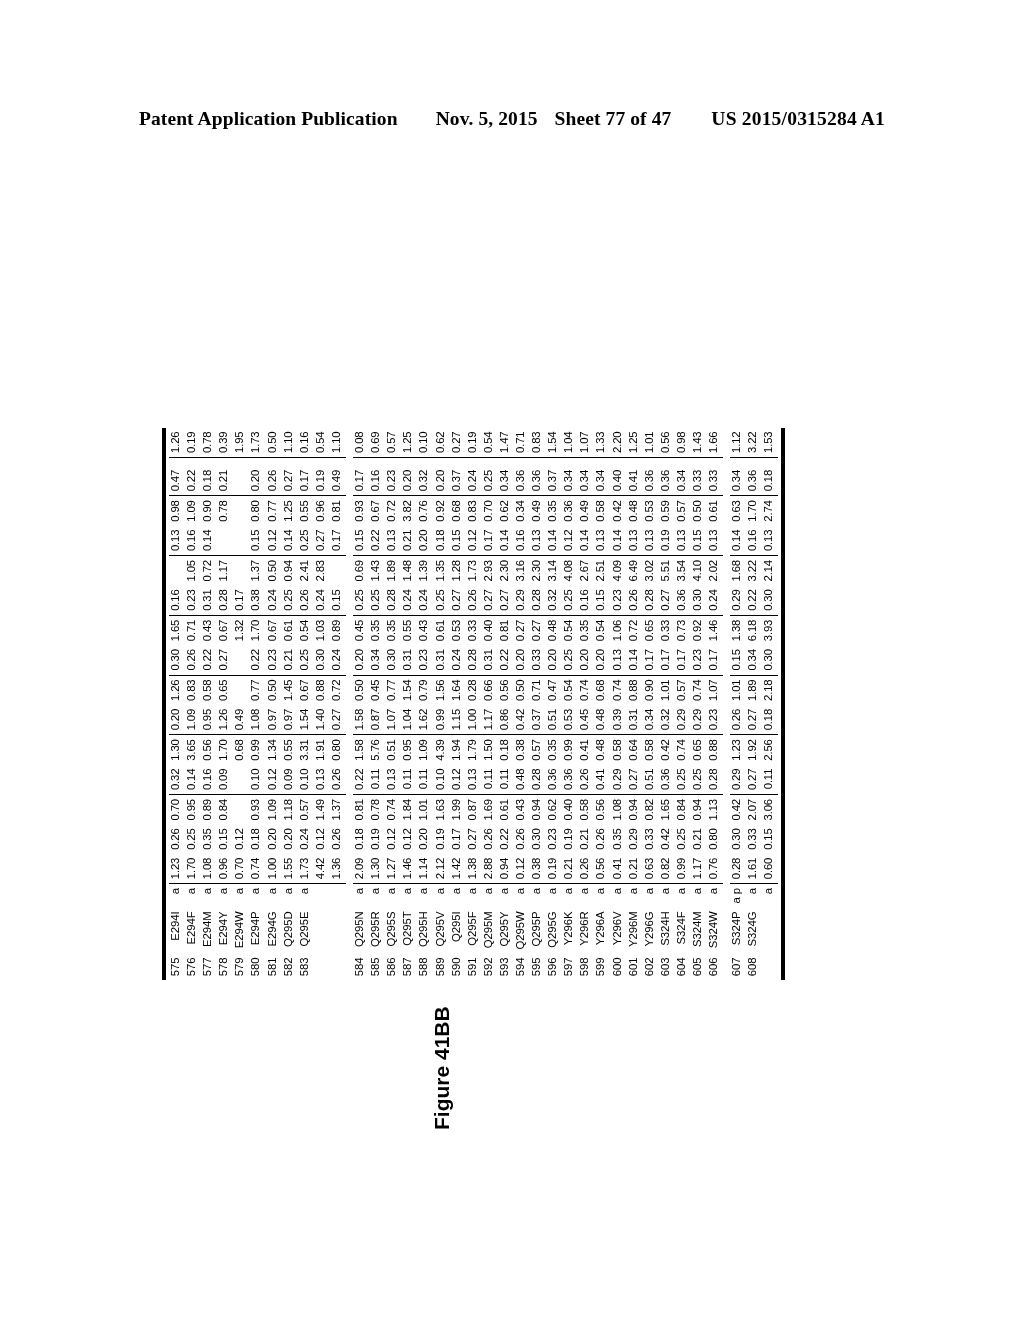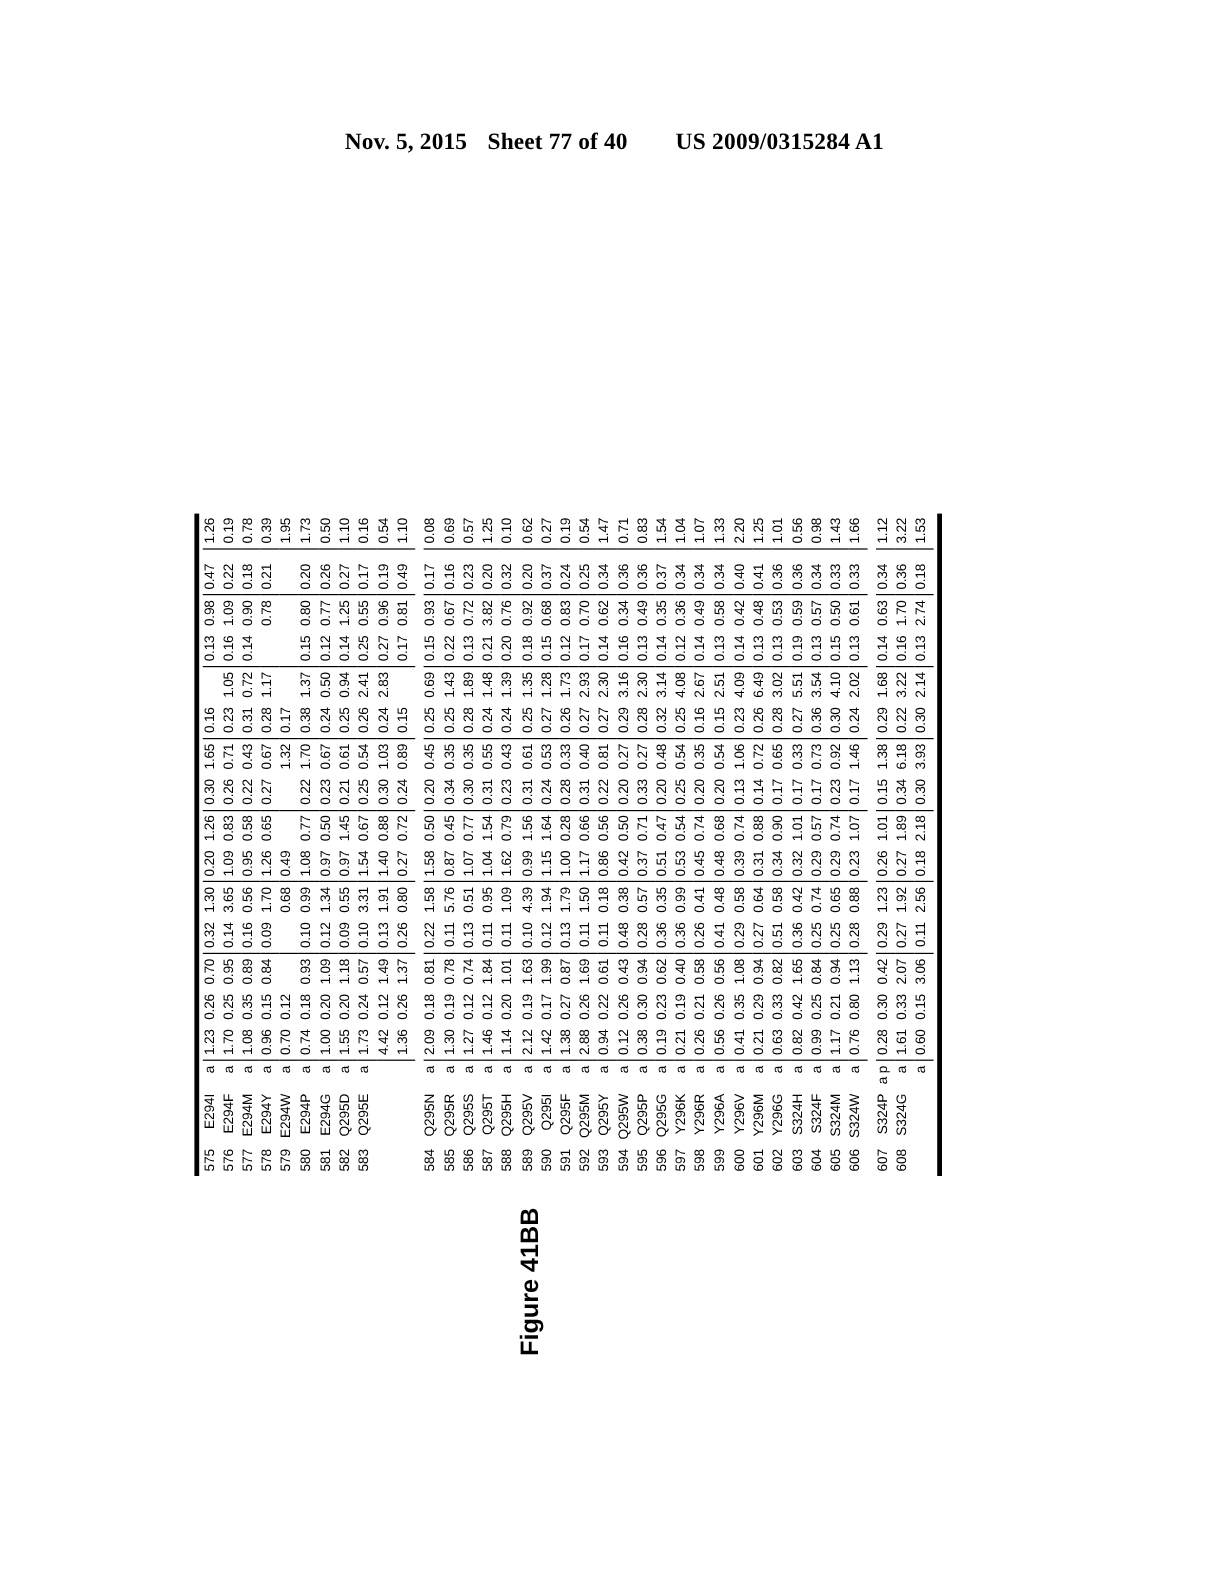--- a/index.html
+++ b/index.html
@@ -119,23 +119,24 @@
     height: 7px;
     padding: 0;
     font-size: 0;
     line-height: 0;
   }
 </style>
 </head>
 <body>
 
 <div id="page-header">
+  <span class="hdr-pub">Patent Application Publication</span>
   <span class="hdr-date">Nov. 5, 2015</span>
-  <span class="hdr-sheet">Sheet 77 of 40</span>
-  <span class="hdr-docnum">US 2009/0315284 A1</span>
+  <span class="hdr-sheet">Sheet 77 of 47</span>
+  <span class="hdr-docnum">US 2015/0315284 A1</span>
 </div>
 
 <div id="figure-rotator">
 
   <div id="figure-title">Figure 41BB</div>
 
   <div id="table-wrap">
     <table class="data-table">
       <tbody id="table-body">
           <tr>

